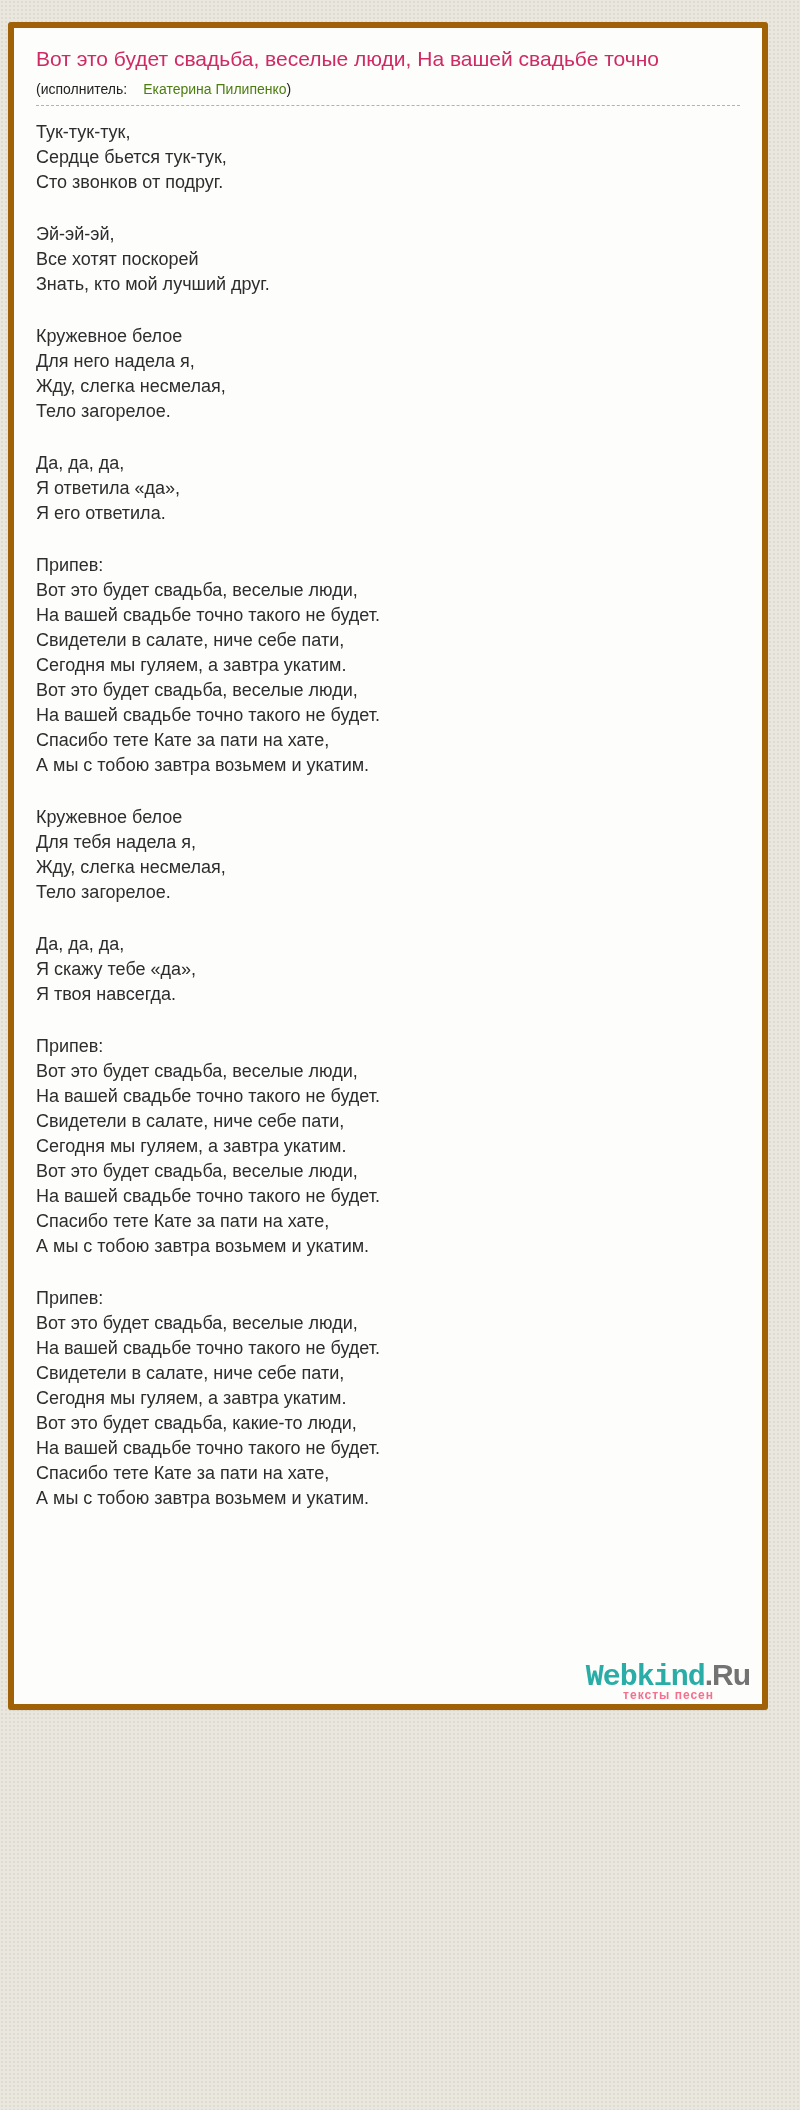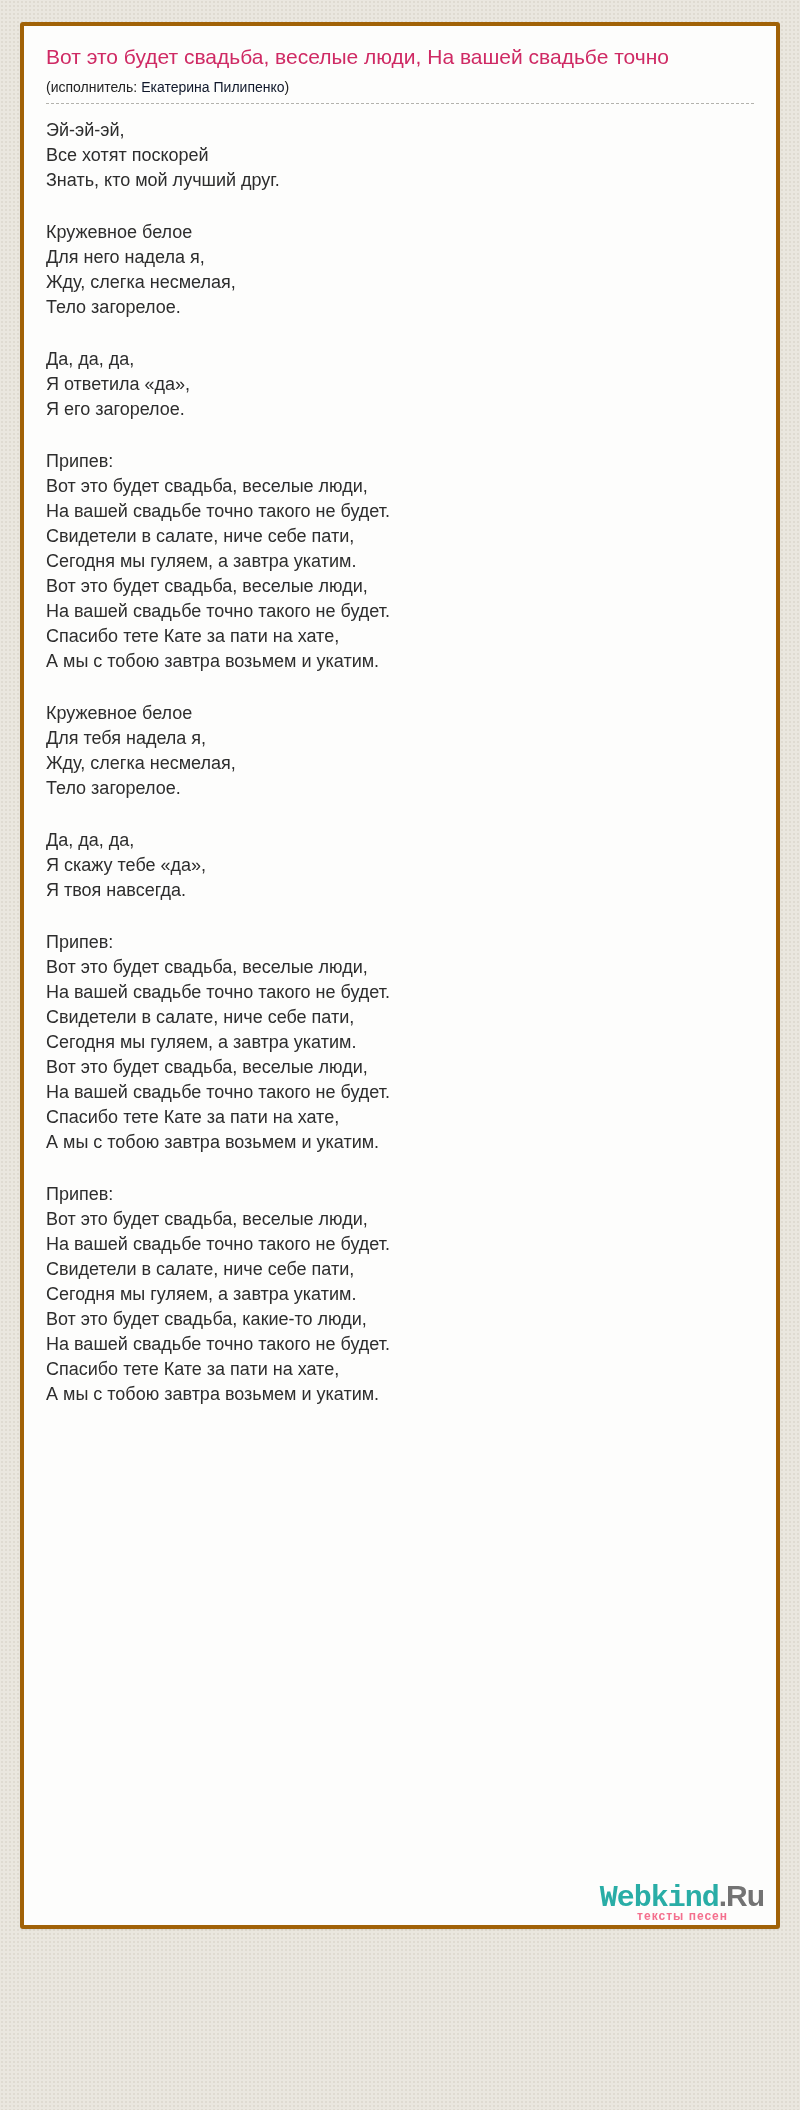--- a/index.html
+++ b/index.html
@@ -6,39 +6,39 @@
   html,body { width:800px; }
   body{
     width:800px; height:2110px; position:relative;
     font-family:"Liberation Sans", sans-serif;
     background-color:#eae7df;
     background-image:radial-gradient(#dfdbd1 1px, rgba(0,0,0,0) 1px);
     background-size:4px 4px;
     overflow:hidden;
   }
   .card{
-    position:absolute; left:20px; top:22px;
-    width:760px; height:1907px;
+    position:absolute; left:8px; top:22px;
+    width:760px; height:1688px;
     background:#fdfdfc;
-    border:4px solid #a16207;
+    border:6px solid #a16207;
     border-radius:3px;
     box-shadow:0 1px 2px rgba(0,0,0,0.06);
     padding:16px 22px 0 22px;
   }
   .title{
     font-size:21px; line-height:30px; font-weight:400;
     color:#cf2a64; max-width:668px; margin-bottom:6px;
   }
   .artist-row{
     font-size:14px; line-height:18px; color:#222;
     padding-bottom:7px; margin-bottom:14px;
     border-bottom:1px dashed #b3b2ad;
   }
   .artist-link{
-    color:#0f172a; text-decoration:none; cursor:pointer; margin-left:4px;
+    color:#4d7c0f; text-decoration:none; cursor:pointer; margin-left:16px;
   }
   .lyrics{ font-size:18px; line-height:25px; color:#2d2d2d; }
   .stanza{ margin-bottom:27px; }
   .logo{
     position:absolute; right:12px; bottom:3px;
     text-align:right; line-height:1; cursor:pointer;
   }
   .logo-main{ font-size:30px; font-weight:bold; letter-spacing:-1px; }
   .logo-teal{ color:#29ada6;font-family:Liberation Mono, monospace; }
   .logo-pink{ color:#737373; }
@@ -50,23 +50,24 @@
 </head>
 <body>
 
 <div class="card">
 
   <h1 class="title">Вот это будет свадьба, веселые люди, На вашей свадьбе точно</h1>
 
   <div class="artist-row"><span>(исполнитель:</span><a class="artist-link">Екатерина Пилипенко</a><span>)</span></div>
 
   <div class="lyrics" id="lyrics">
+      <p class="stanza"><span>Тук-тук-тук,</span><br><span>Сердце бьется тук-тук,</span><br><span>Сто звонков от подруг.</span></p>
       <p class="stanza"><span>Эй-эй-эй,</span><br><span>Все хотят поскорей</span><br><span>Знать, кто мой лучший друг.</span></p>
       <p class="stanza"><span>Кружевное белое</span><br><span>Для него надела я,</span><br><span>Жду, слегка несмелая,</span><br><span>Тело загорелое.</span></p>
-      <p class="stanza"><span>Да, да, да,</span><br><span>Я ответила «да»,</span><br><span>Я его загорелое.</span></p>
+      <p class="stanza"><span>Да, да, да,</span><br><span>Я ответила «да»,</span><br><span>Я его ответила.</span></p>
       <p class="stanza"><span>Припев:</span><br><span>Вот это будет свадьба, веселые люди,</span><br><span>На вашей свадьбе точно такого не будет.</span><br><span>Свидетели в салате, ниче себе пати,</span><br><span>Сегодня мы гуляем, а завтра укатим.</span><br><span>Вот это будет свадьба, веселые люди,</span><br><span>На вашей свадьбе точно такого не будет.</span><br><span>Спасибо тете Кате за пати на хате,</span><br><span>А мы с тобою завтра возьмем и укатим.</span></p>
       <p class="stanza"><span>Кружевное белое</span><br><span>Для тебя надела я,</span><br><span>Жду, слегка несмелая,</span><br><span>Тело загорелое.</span></p>
       <p class="stanza"><span>Да, да, да,</span><br><span>Я скажу тебе «да»,</span><br><span>Я твоя навсегда.</span></p>
       <p class="stanza"><span>Припев:</span><br><span>Вот это будет свадьба, веселые люди,</span><br><span>На вашей свадьбе точно такого не будет.</span><br><span>Свидетели в салате, ниче себе пати,</span><br><span>Сегодня мы гуляем, а завтра укатим.</span><br><span>Вот это будет свадьба, веселые люди,</span><br><span>На вашей свадьбе точно такого не будет.</span><br><span>Спасибо тете Кате за пати на хате,</span><br><span>А мы с тобою завтра возьмем и укатим.</span></p>
       <p class="stanza"><span>Припев:</span><br><span>Вот это будет свадьба, веселые люди,</span><br><span>На вашей свадьбе точно такого не будет.</span><br><span>Свидетели в салате, ниче себе пати,</span><br><span>Сегодня мы гуляем, а завтра укатим.</span><br><span>Вот это будет свадьба, какие-то люди,</span><br><span>На вашей свадьбе точно такого не будет.</span><br><span>Спасибо тете Кате за пати на хате,</span><br><span>А мы с тобою завтра возьмем и укатим.</span></p>
     </div>
 
   <div class="logo">
     <div class="logo-main"><span class="logo-teal">Webkind</span><span class="logo-pink">.Ru</span></div>
     <div class="logo-tagline">тексты песен</div>

